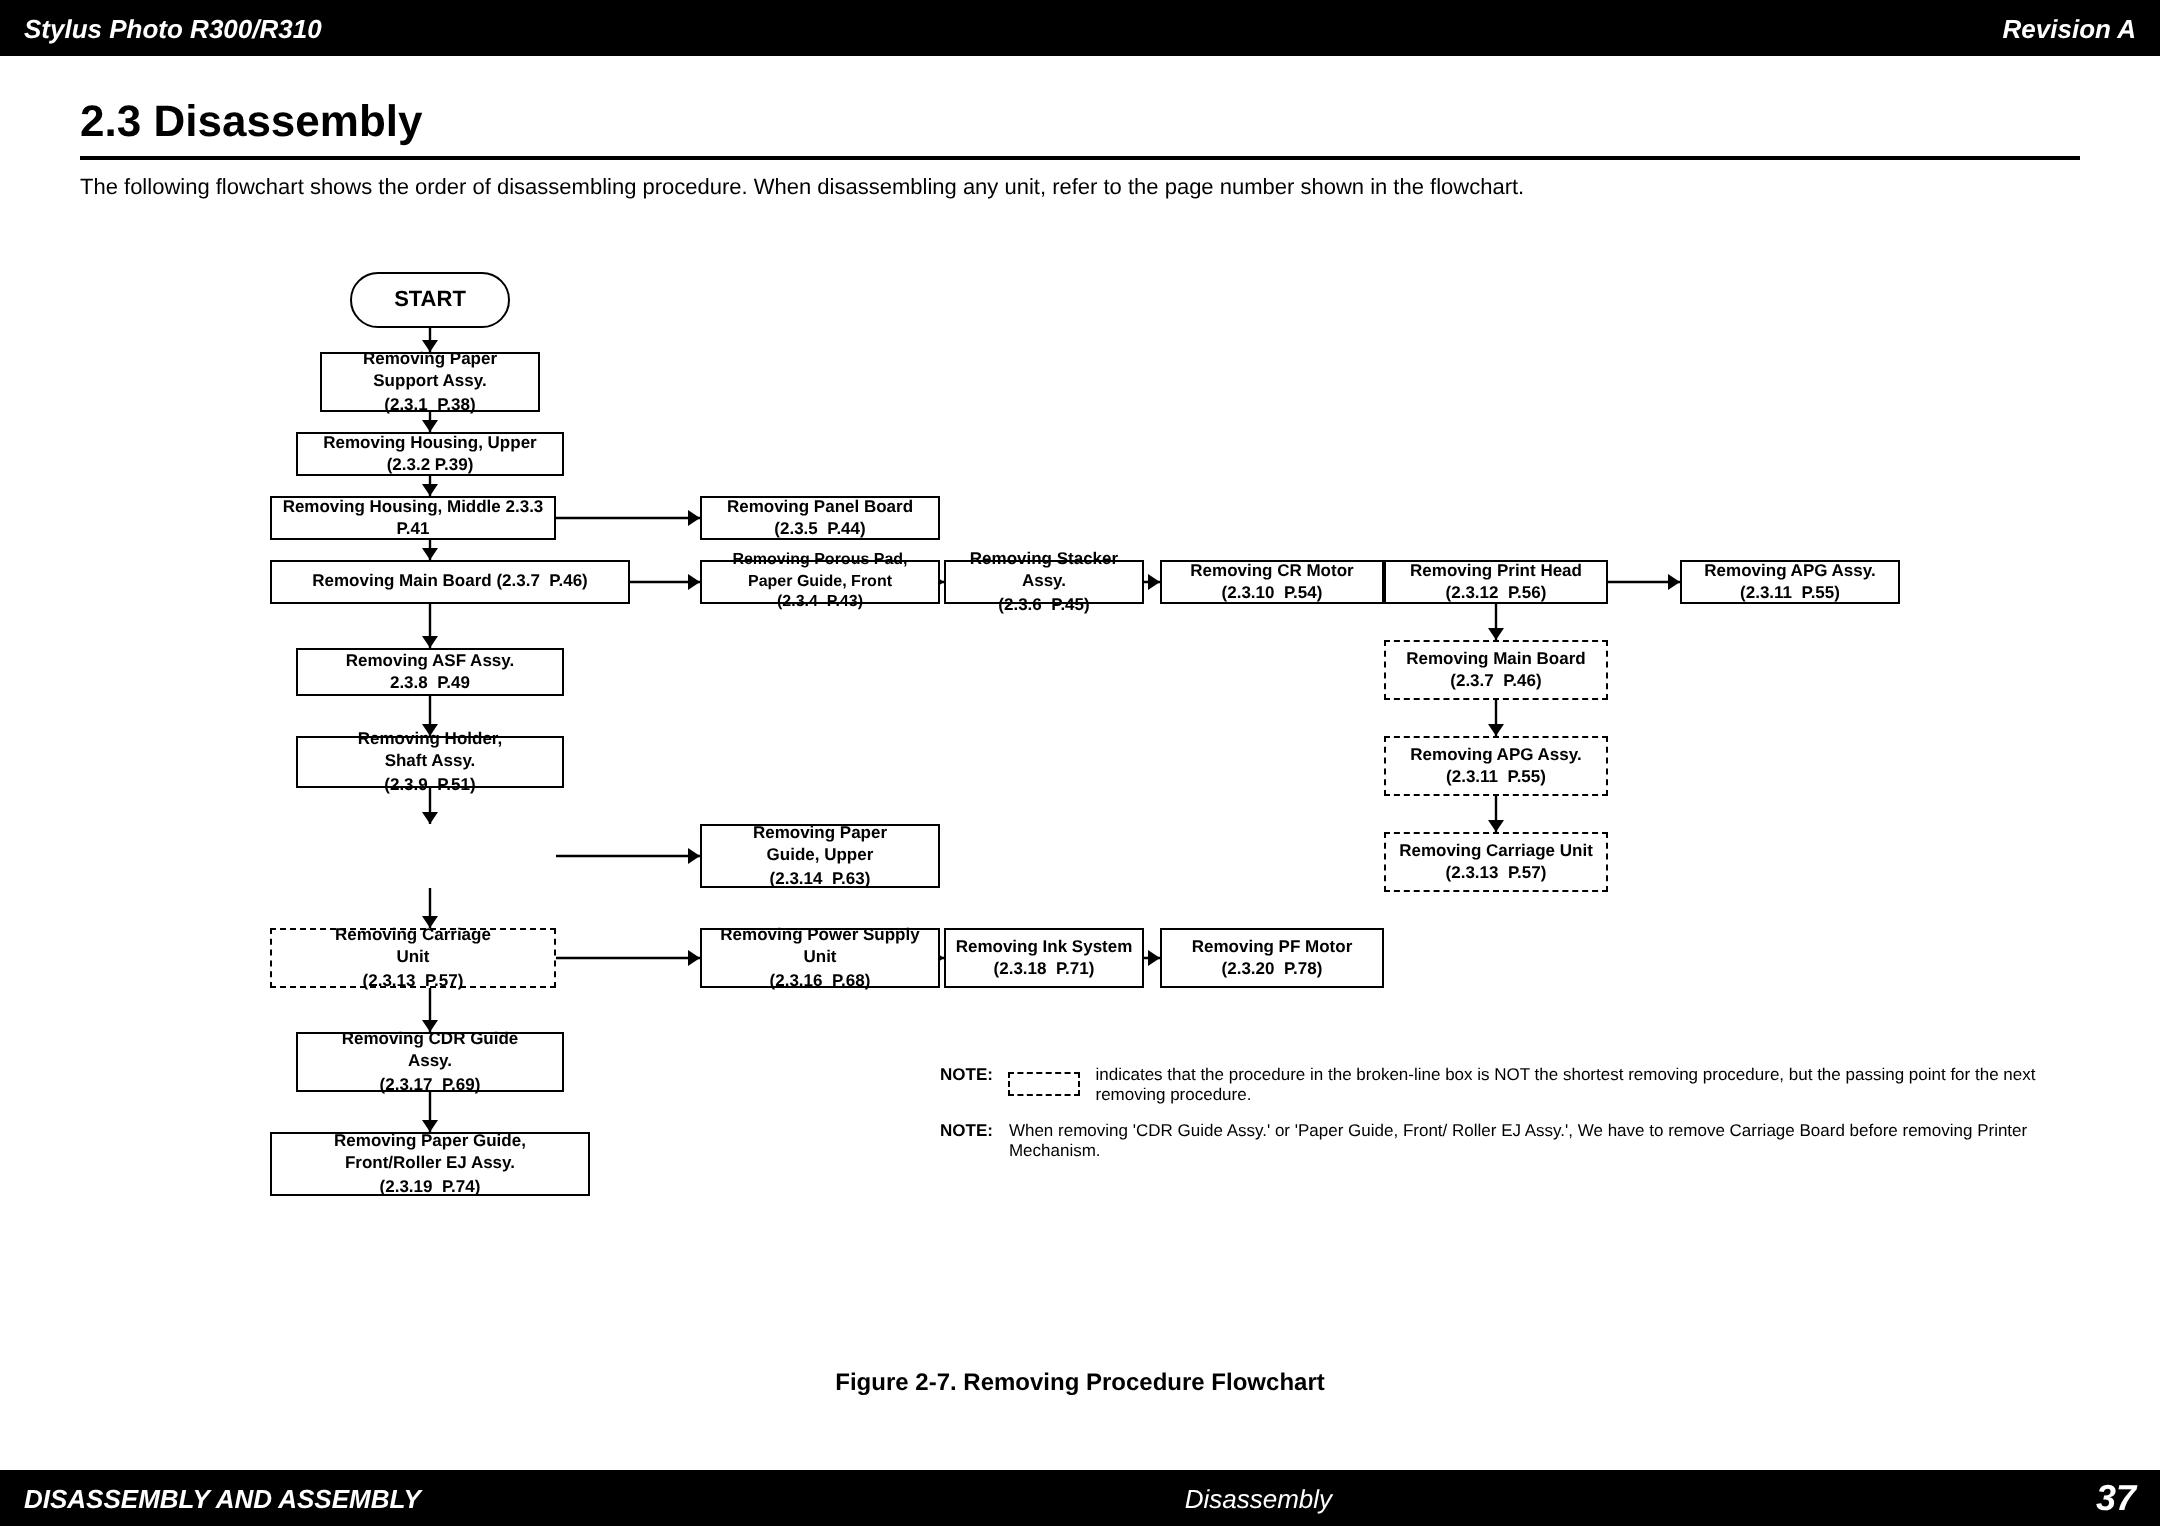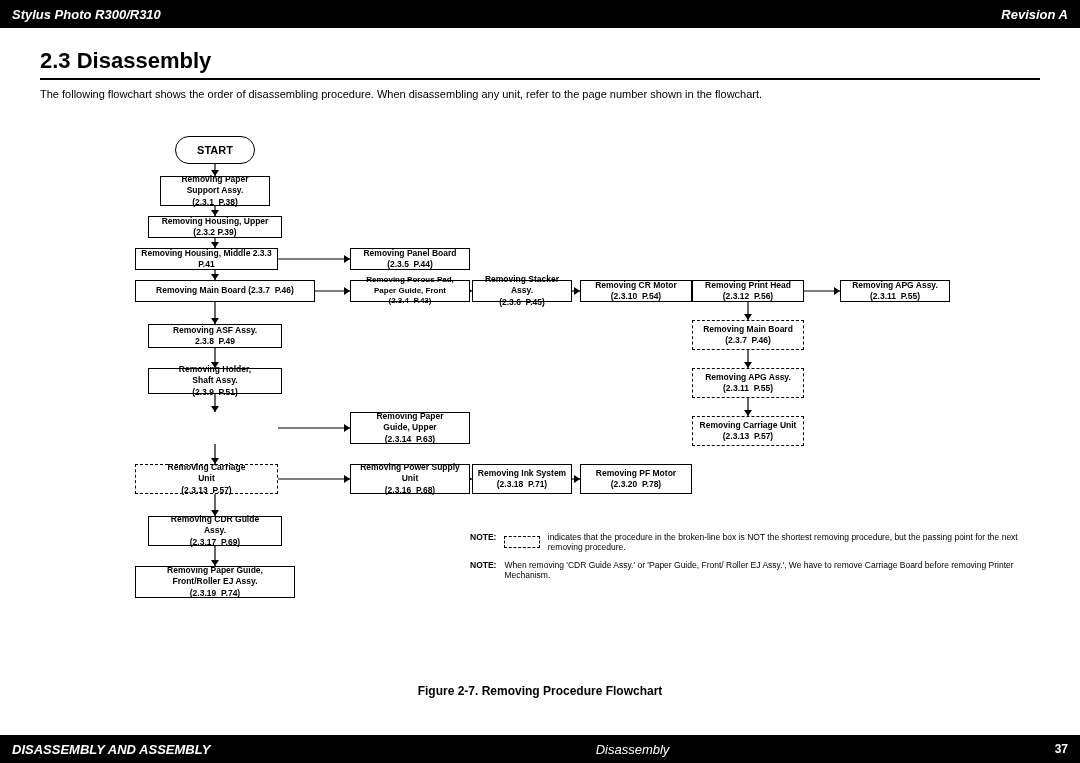--- a/index.html
+++ b/index.html
@@ -67,22 +67,23 @@
     .footer-left {
       font-style: italic;
       font-weight: bold;
       font-size: 13px;
     }
     .footer-center {
       font-style: italic;
       font-size: 13px;
     }
     .footer-right {
-      font-size: 12px;
-      font-weight: bold;
+      font-size: 18px;
+      font-weight: bold;
+      font-style: italic;
     }
 
     .figure-caption {
       text-align: center;
       font-weight: bold;
       font-size: 12px;
       margin-top: 8px;
       margin-bottom: 16px;
     }
 

